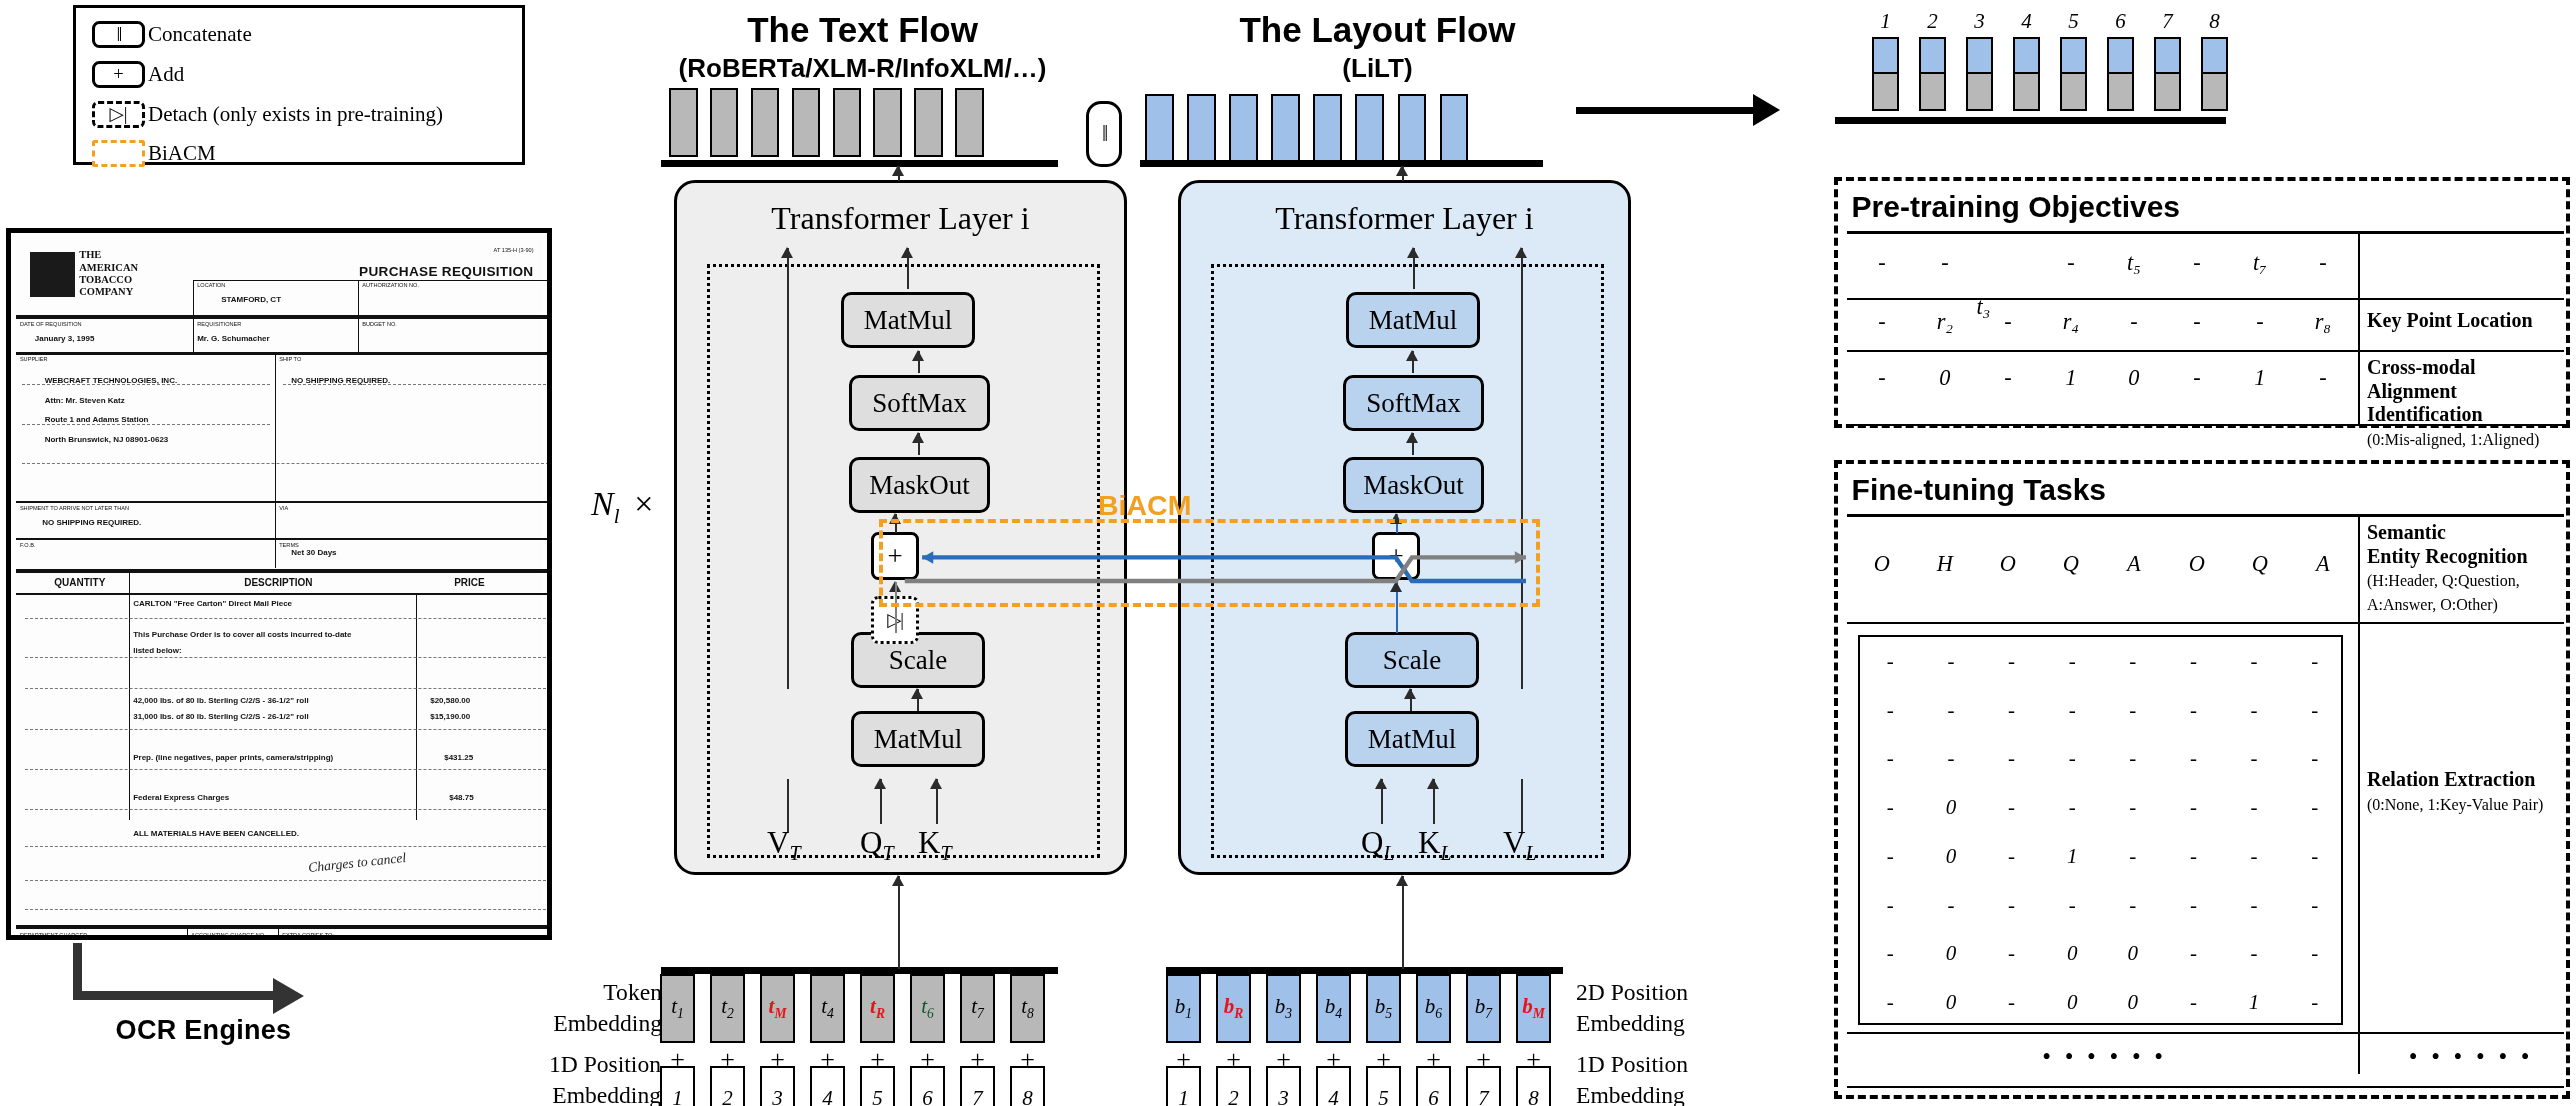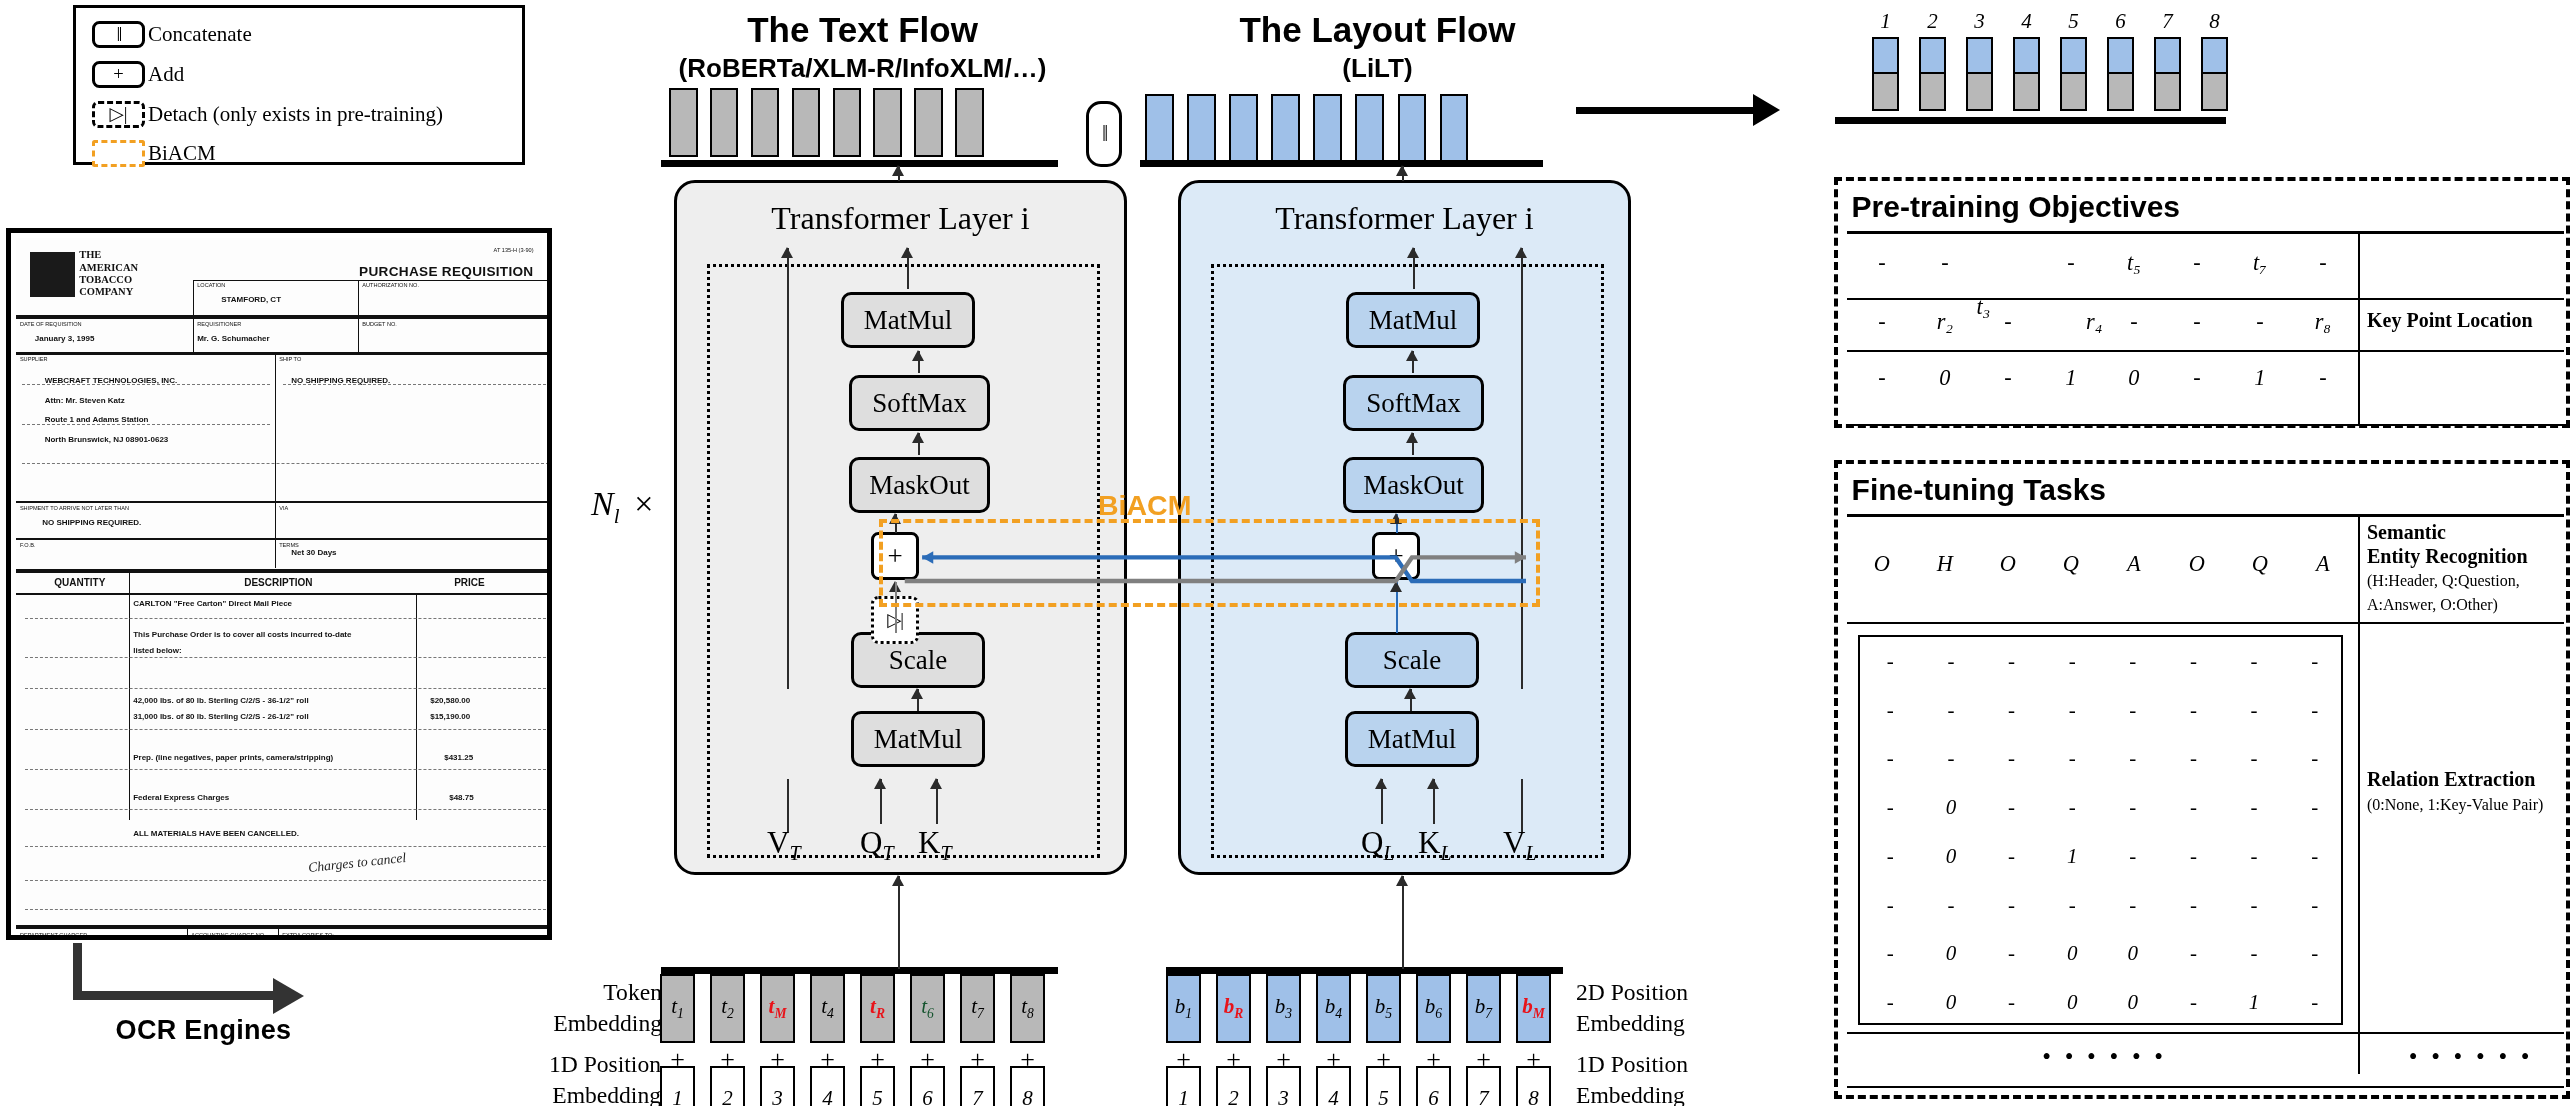--- a/index.html
+++ b/index.html
@@ -584,39 +584,44 @@
       <div class="tcell" style="position: relative; flex: 1 1 0%; text-align: center; font-size: 22.3px;">-</div>
       <div class="tcell" style="position: relative; flex: 1 1 0%; text-align: center; font-size: 22.3px;">t₅</div>
       <div class="tcell" style="position: relative; flex: 1 1 0%; text-align: center; font-size: 22.3px;">-</div>
       <div class="tcell" style="position: relative; flex: 1 1 0%; text-align: center; font-size: 22.3px;">t₇</div>
       <div class="tcell" style="position: relative; flex: 1 1 0%; text-align: center; font-size: 22.3px;">-</div>
     </div>
   <div class="abs" id="pt-row-1" style="left: 12.4px; top: 128px; width: 504px; display: flex;">
       <div class="tcell" style="position: relative; flex: 1 1 0%; text-align: center; font-size: 22.3px;">-</div>
       <div class="tcell" style="position: relative; flex: 1 1 0%; text-align: center; font-size: 22.3px;">r₂</div>
       <div class="tcell" style="position: relative; flex: 1 1 0%; text-align: center; font-size: 22.3px;">-</div>
-      <div class="tcell" style="position: relative; flex: 1 1 0%; text-align: right; font-size: 22.3px;">r₄</div>
+      <div class="tcell" style="position: relative; flex: 1 1 0%; text-align: center; font-size: 22.3px;">r₄</div>
       <div class="tcell" style="position: relative; flex: 1 1 0%; text-align: center; font-size: 22.3px;">-</div>
       <div class="tcell" style="position: relative; flex: 1 1 0%; text-align: center; font-size: 22.3px;">-</div>
       <div class="tcell" style="position: relative; flex: 1 1 0%; text-align: center; font-size: 22.3px;">-</div>
       <div class="tcell" style="position: relative; flex: 1 1 0%; text-align: center; font-size: 22.3px;">r₈</div>
     </div>
   <div class="abs" id="pt-row-2" style="left: 12.4px; top: 184px; width: 504px; display: flex;">
       <div class="tcell" style="position: relative; flex: 1 1 0%; text-align: center; font-size: 22.3px;">-</div>
       <div class="tcell" style="position: relative; flex: 1 1 0%; text-align: center; font-size: 22.3px;">0</div>
       <div class="tcell" style="position: relative; flex: 1 1 0%; text-align: center; font-size: 22.3px;">-</div>
       <div class="tcell" style="position: relative; flex: 1 1 0%; text-align: center; font-size: 22.3px;">1</div>
       <div class="tcell" style="position: relative; flex: 1 1 0%; text-align: center; font-size: 22.3px;">0</div>
       <div class="tcell" style="position: relative; flex: 1 1 0%; text-align: center; font-size: 22.3px;">-</div>
       <div class="tcell" style="position: relative; flex: 1 1 0%; text-align: center; font-size: 22.3px;">1</div>
       <div class="tcell" style="position: relative; flex: 1 1 0%; text-align: center; font-size: 22.3px;">-</div>
     </div>
 
   <div class="tlabel" style="left:529px;top:128px;">
     <div>Key Point Location</div>
+  </div>
+  <div class="tlabel" style="left:529px;top:175px;">
+    <div>Cross-modal</div>
+    <div>Alignment Identification</div>
+    <div><small>(0:Mis-aligned, 1:Aligned)</small></div>
   </div>
 </div>
 
 <div class="dashpanel" style="left:1834px;top:460px;width:736px;height:639px;">
   <div class="panel-title" style="left:13.6px;top:8.7px;">Fine-tuning Tasks</div>
   <div class="rule" style="left:8.7px;top:50px;width:717px;"></div>
   <div class="vrule" style="left:520px;top:50px;height:560px;"></div>
   <div class="rule" style="left:8.7px;top:158px;width:717px;height:1.9px;"></div>
   <div class="rule" style="left:8.7px;top:568px;width:717px;height:1.9px;"></div>
   <div class="rule" style="left:8.7px;top:622px;width:717px;height:1.9px;"></div>

